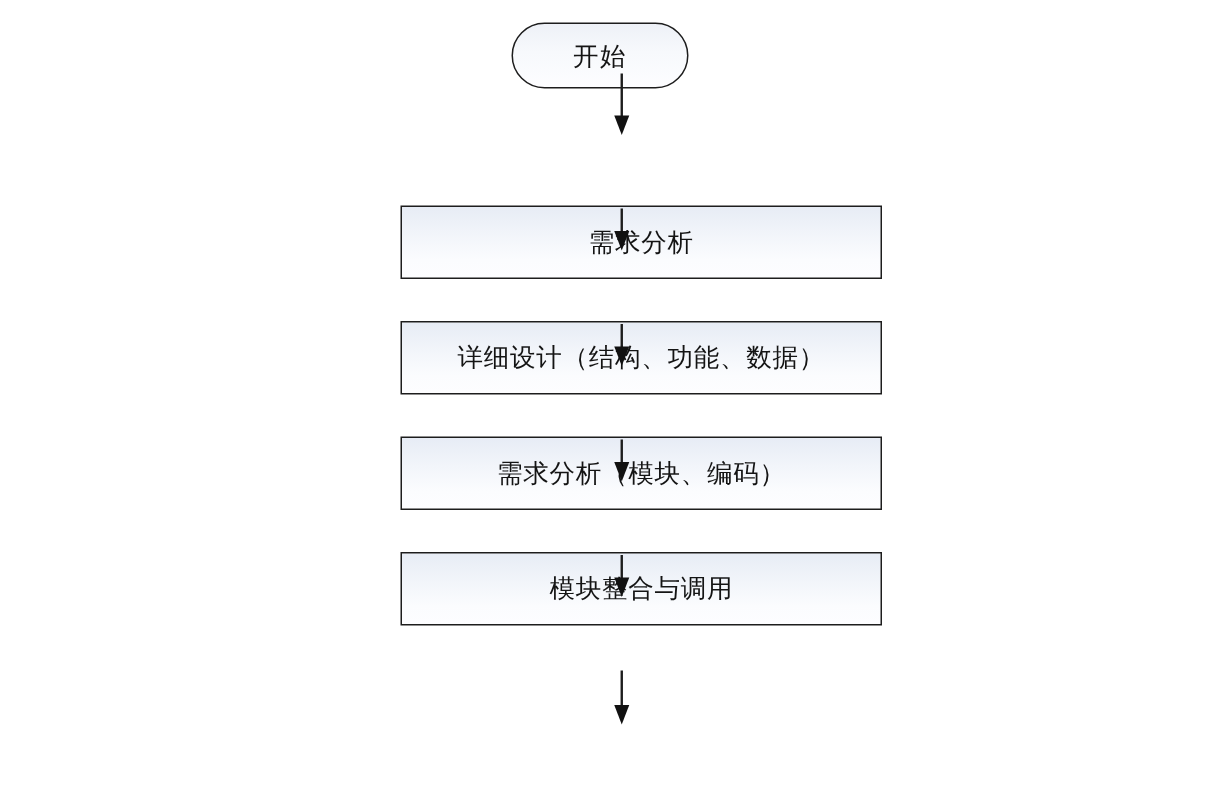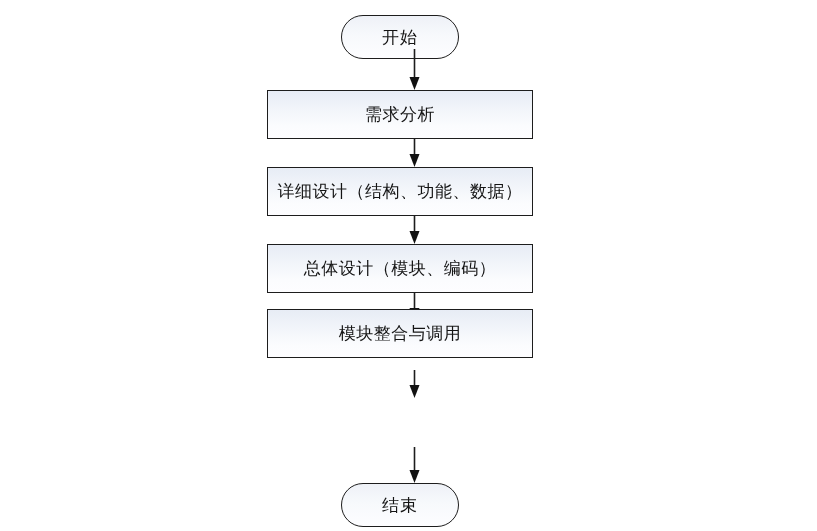--- a/index.html
+++ b/index.html
@@ -36,32 +36,33 @@
     justify-content: center;
     color: #141414;
     font-size: 17px;
     letter-spacing: 1px;
   }
 
   
   .process {
     position: absolute;
     box-sizing: border-box;
-    width: 266px;
+    width: 321px;
     height: 49px;
     left: 267px;
     border: 1.6px solid #1d1d1d;
     background: linear-gradient(to bottom, #e7ecf5 0%, #f2f5fa 40%, #fbfcfe 75%, #fdfdff 100%);
     display: flex;
     align-items: center;
     justify-content: center;
     color: #141414;
     font-size: 17px;
     letter-spacing: 0.5px;
     white-space: nowrap;
+    margin-top: 47px;
   }
 
   
   .connector {
     position: absolute;
     left: 409px;
     width: 11px;
     overflow: visible;
   }
   .connector svg {
@@ -101,46 +102,43 @@
   </div>
 
   <div class="connector" style="top:216px;height:28px;">
     <svg width="11" height="28" viewBox="0 0 11 28">
       <line x1="5.5" y1="0" x2="5.5" y2="18" stroke="#1d1d1d" stroke-width="1.6"></line>
       <polygon points="0.5,15 10.5,15 5.5,28" fill="#111111"></polygon>
     </svg>
   </div>
 
   <div class="process" style="top:244px;">
-    <span>总体设计（模块、编码）</span>
+    <span>需求分析（模块、编码）</span>
   </div>
 
   <div class="connector" style="top:293px;height:28px;">
     <svg width="11" height="28" viewBox="0 0 11 28">
       <line x1="5.5" y1="0" x2="5.5" y2="18" stroke="#1d1d1d" stroke-width="1.6"></line>
       <polygon points="0.5,15 10.5,15 5.5,28" fill="#111111"></polygon>
     </svg>
   </div>
 
-  <div class="process" style="top:309px;text-align:right;">
+  <div class="process" style="top:321px;text-align:right;">
     <span>模块整合与调用</span>
   </div>
 
   <div class="connector" style="top:370px;height:28px;">
     <svg width="11" height="28" viewBox="0 0 11 28">
       <line x1="5.5" y1="0" x2="5.5" y2="18" stroke="#1d1d1d" stroke-width="1.6"></line>
       <polygon points="0.5,15 10.5,15 5.5,28" fill="#111111"></polygon>
     </svg>
   </div>
 
 
   <div class="connector" style="top:447px;height:36px;">
     <svg width="11" height="36" viewBox="0 0 11 36">
       <line x1="5.5" y1="0" x2="5.5" y2="26" stroke="#1d1d1d" stroke-width="1.6"></line>
       <polygon points="0.5,23 10.5,23 5.5,36" fill="#111111"></polygon>
     </svg>
   </div>
 
-  <div class="terminator" style="top:483px;">
-    <span>结束</span>
-  </div>
 
 </div>
 
 </body></html>

